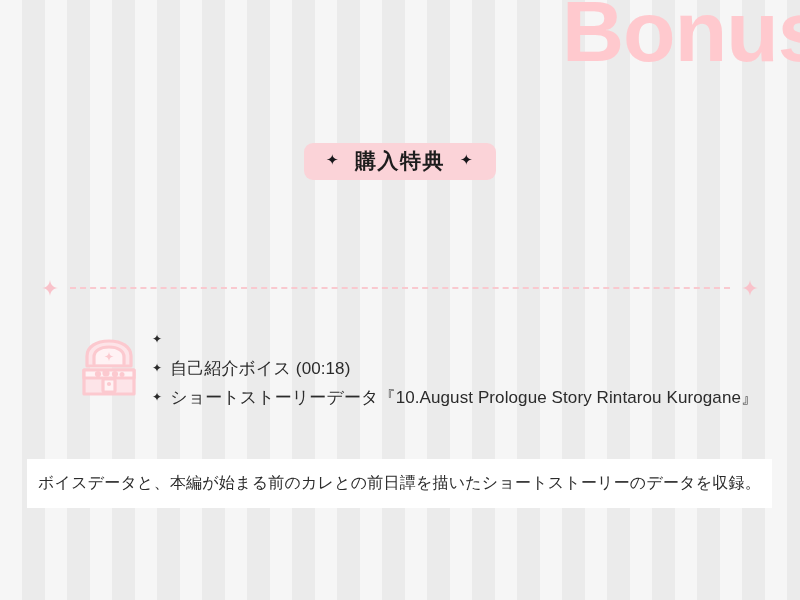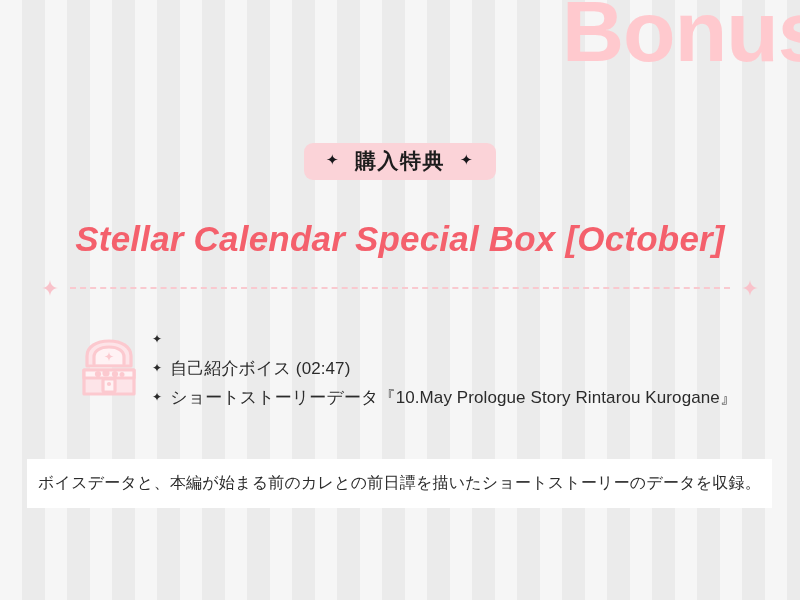--- a/index.html
+++ b/index.html
@@ -181,21 +181,20 @@
   <div class="bonus-watermark">Bonus</div>
 
   <div class="badge-row">
     <div class="badge">
       <span class="star">✦</span>
       <span>購入特典</span>
       <span class="star">✦</span>
     </div>
   </div>
 
-  <div class="title">Stellar Calendar Special Box [October]</div>
 
   <div class="divider">
     <span class="sparkle">
       <svg width="16" height="16" viewBox="0 0 16 16">
         <path d="M8 0 C8.7 5 11 7.3 16 8 C11 8.7 8.7 11 8 16 C7.3 11 5 8.7 0 8 C5 7.3 7.3 5 8 0 Z" fill="#f9c2ca"></path>
       </svg>
     </span>
     <span class="dash"></span>
     <span class="sparkle">
       <svg width="16" height="16" viewBox="0 0 16 16">
@@ -233,25 +232,25 @@
         <circle cx="31" cy="50" r="2.1" fill="#fcc9cf"></circle>
       </svg>
     </div>
 
     <div class="item-list">
       <div class="item">
         <span class="bullet">✦</span>
       </div>
       <div class="item">
         <span class="bullet">✦</span>
-        <span>自己紹介ボイス (02:47)</span>
+        <span>自己紹介ボイス (00:18)</span>
       </div>
       <div class="item">
         <span class="bullet">✦</span>
-        <span>ショートストーリーデータ『10.May Prologue Story Rintarou Kurogane』</span>
+        <span>ショートストーリーデータ『10.August Prologue Story Rintarou Kurogane』</span>
       </div>
     </div>
 
   </div>
 
   <div class="note-bar">
     <span class="note-text">ボイスデータと、本編が始まる前のカレとの前日譚を描いたショートストーリーのデータを収録。</span>
   </div>
 
 </div>

